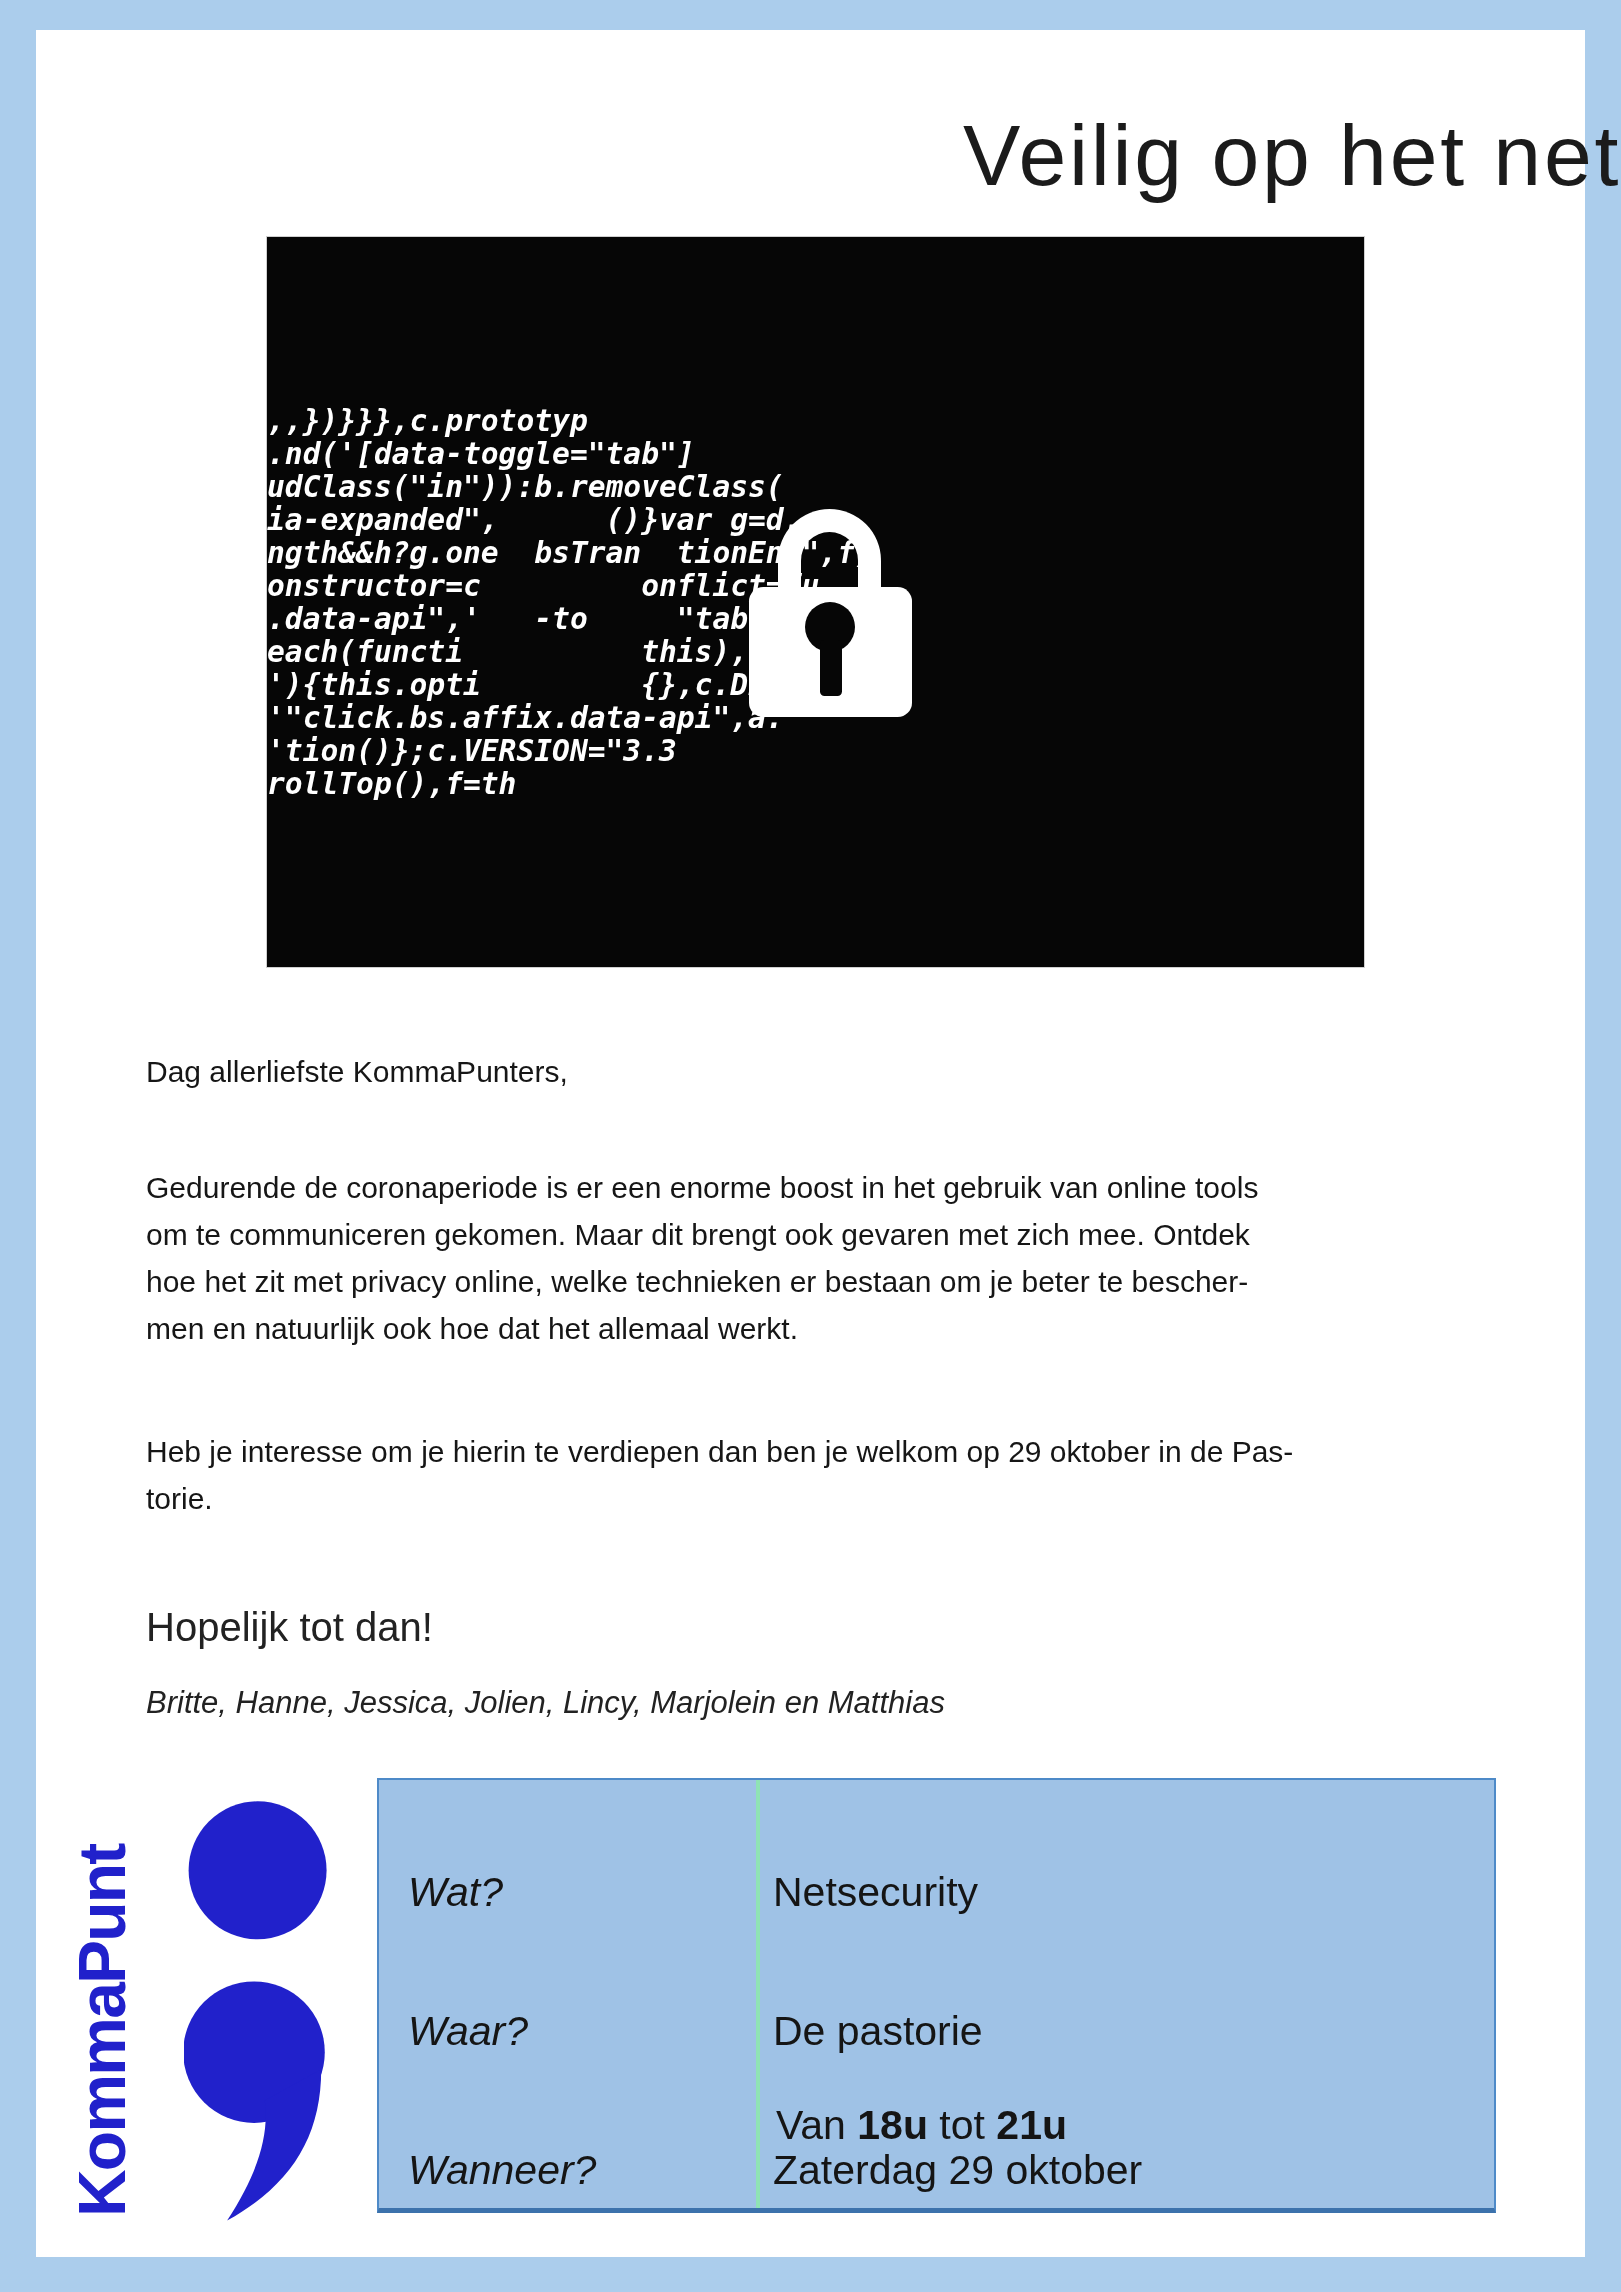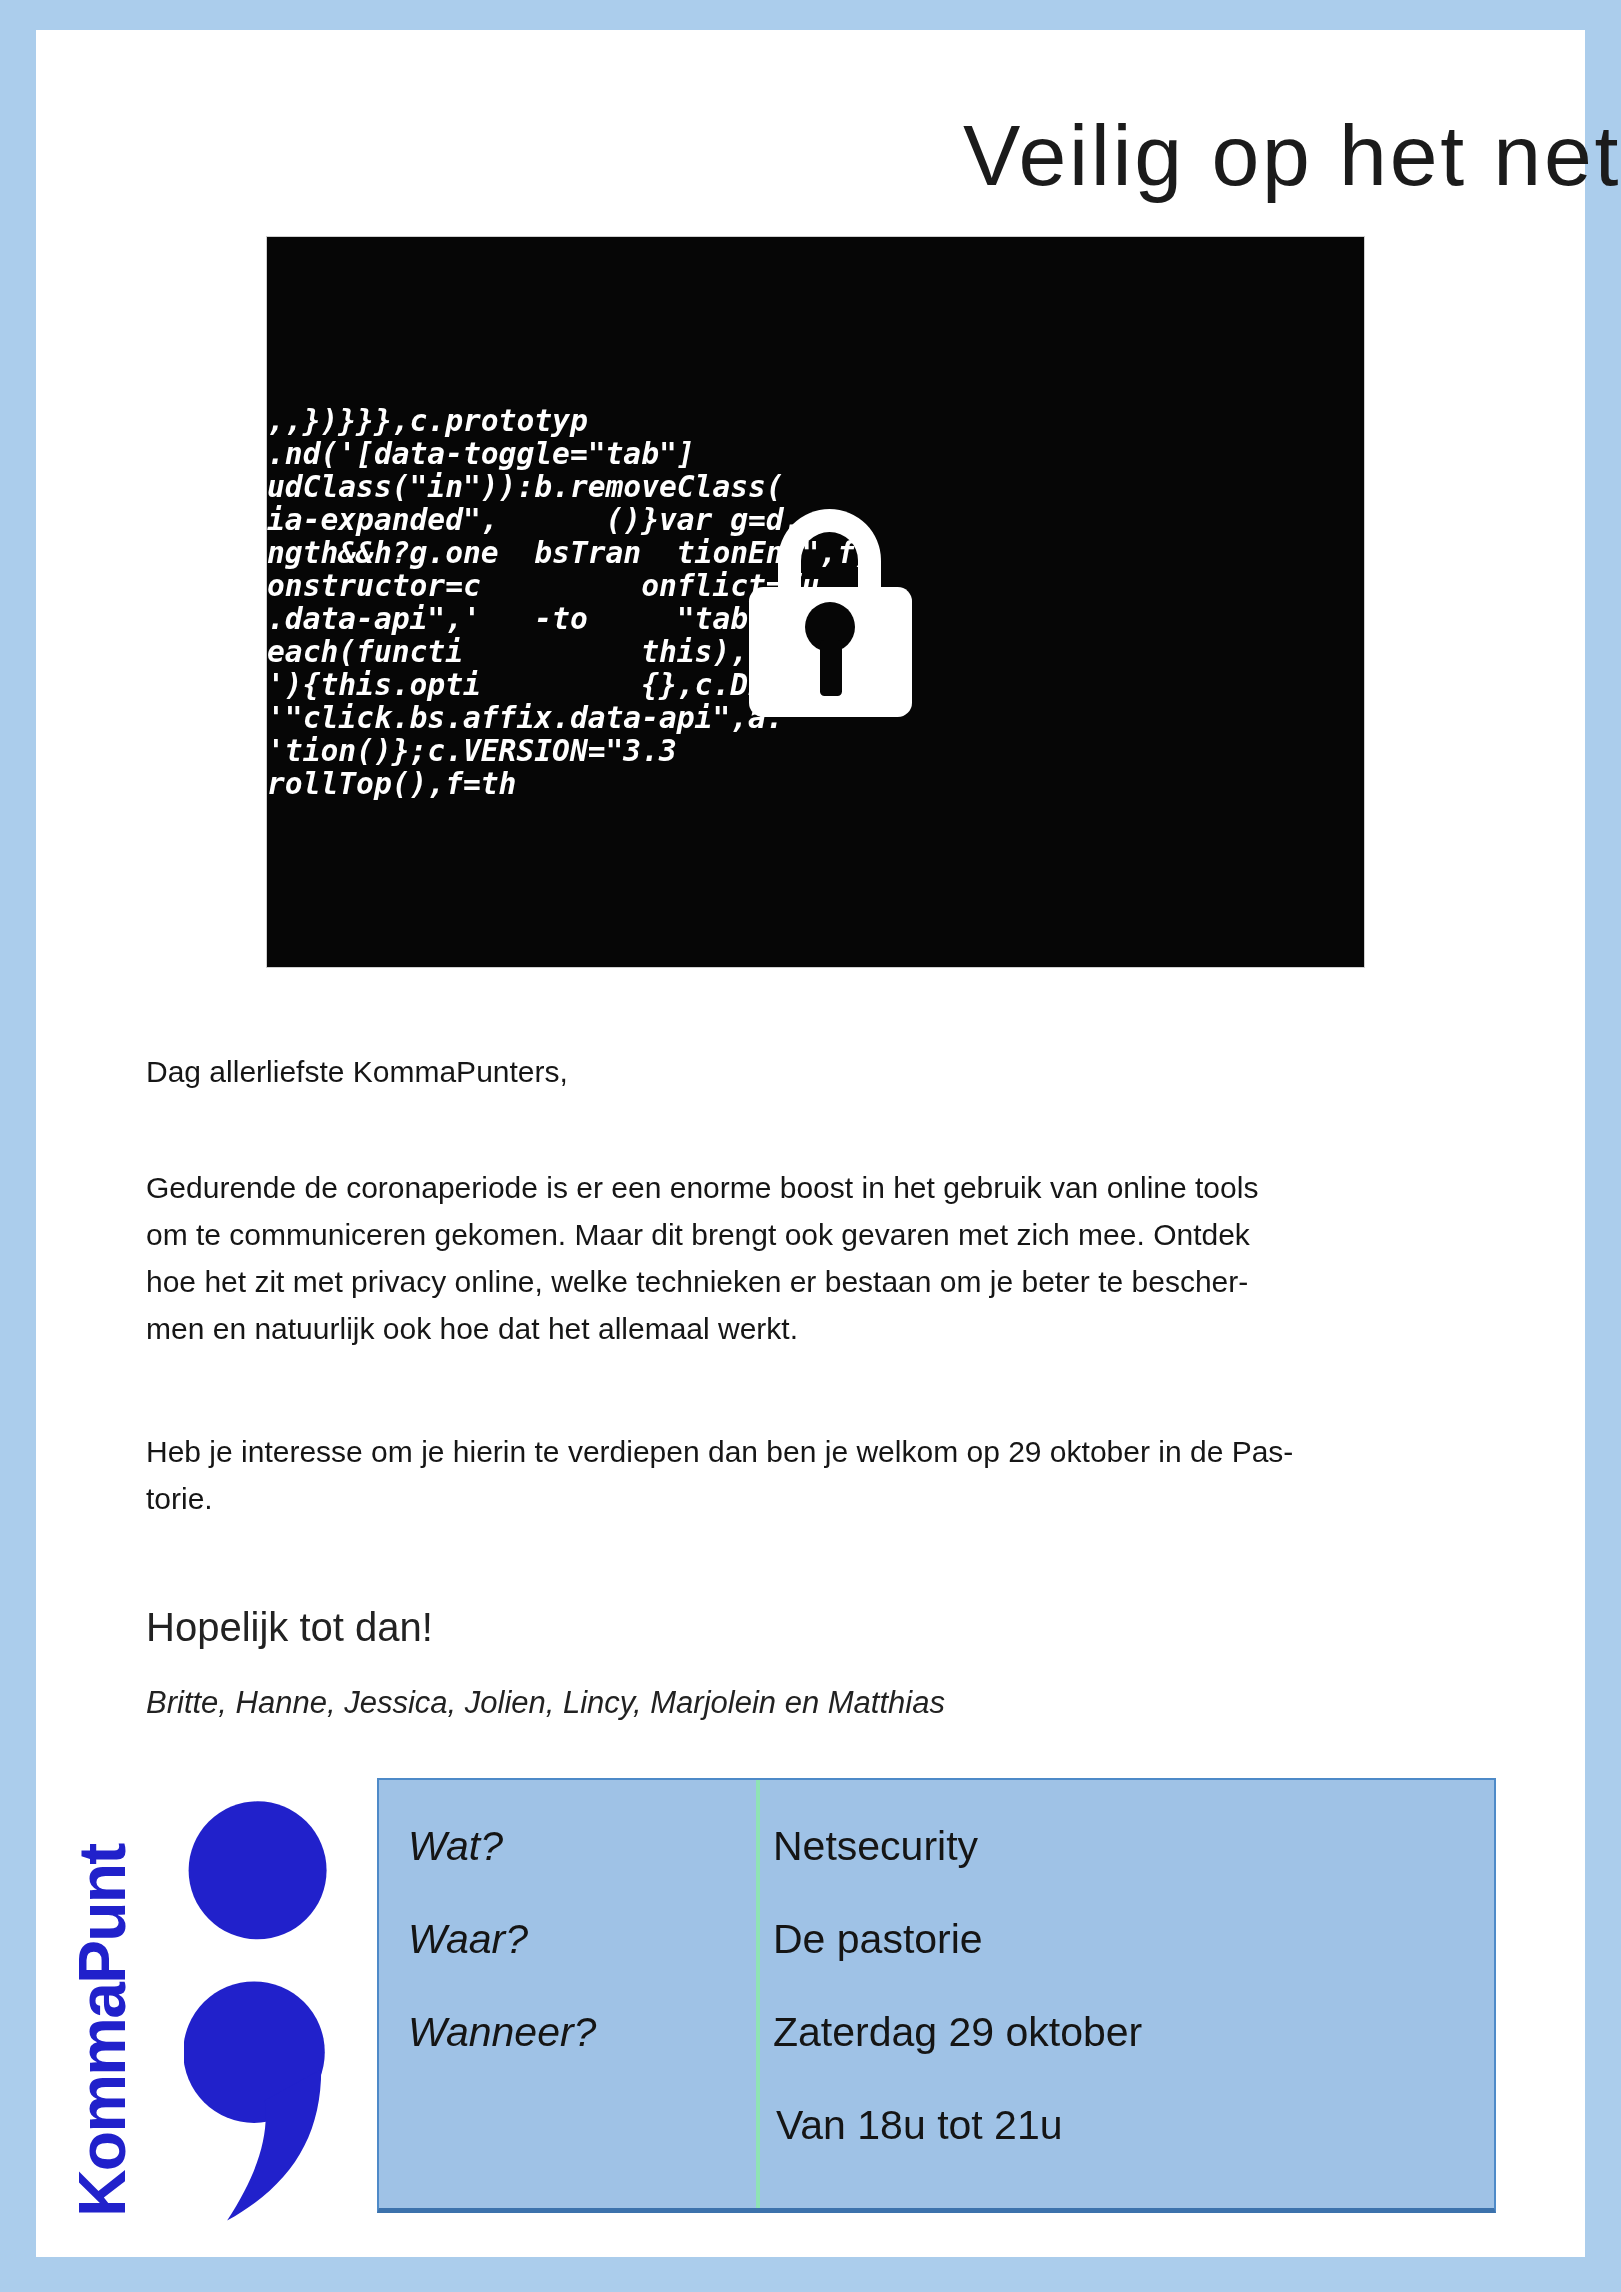--- a/index.html
+++ b/index.html
@@ -48,25 +48,25 @@
   .logo-text{position:absolute;left:64px;top:2217px;transform:rotate(-90deg);transform-origin:0 0;
              font-weight:bold;font-size:66px;letter-spacing:-1.8px;color:var(--logo_blue);
              font-family:"Liberation Sans","DejaVu Sans",sans-serif;}
   .logo-mark{position:absolute;left:184px;top:1778px;}
   
   .info-table{position:absolute;left:377px;top:1778px;width:1119px;height:435px;
               background:var(--table_fill);box-sizing:border-box;
               border:2.7px solid var(--table_border);border-bottom:5.4px solid var(--table_border_dark);}
   .green-sep{position:absolute;left:377px;top:0;bottom:0;width:3.6px;background:var(--green_line);}
   .rows{position:absolute;left:29px;top:43px;right:9px;}
-  .row{display:flex;height:93px;align-items:flex-start;}
+  .row{display:flex;height:93px;align-items:flex-start;margin-top:46px;}
   .row .label{flex:0 0 365px;font-size:41px;font-style:italic;color:#151515;}
   .row .value{font-size:41px;color:#151515;}
   .time-row{position:absolute;left:397px;top:322px;font-size:41px;color:#151515;}
-  .time-row b{font-weight:normal;}
+  .time-row b{font-weight:bold;}
 </style>
 </head>
 <body>
 
 <div class="canvas">
   <div class="page"></div>
 
   <div class="title">Veilig op het net</div>
 
   <div class="hero">

